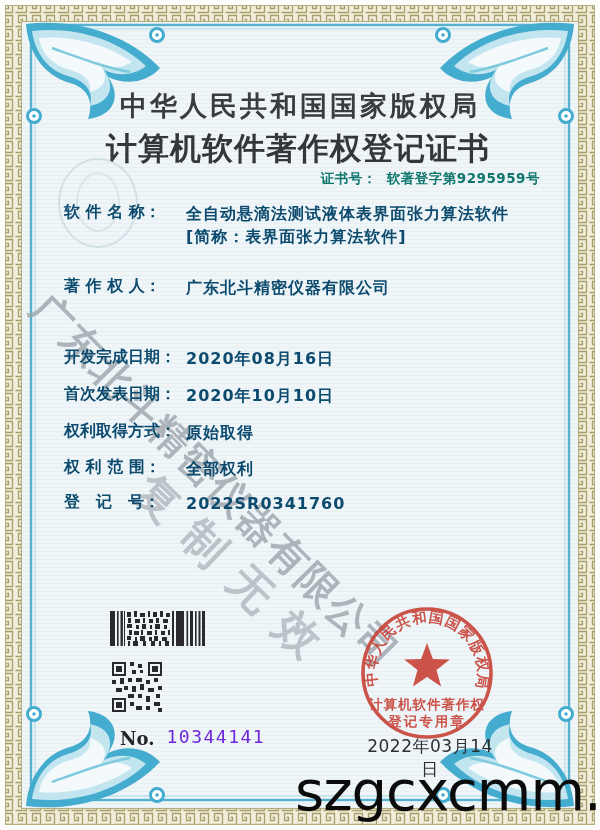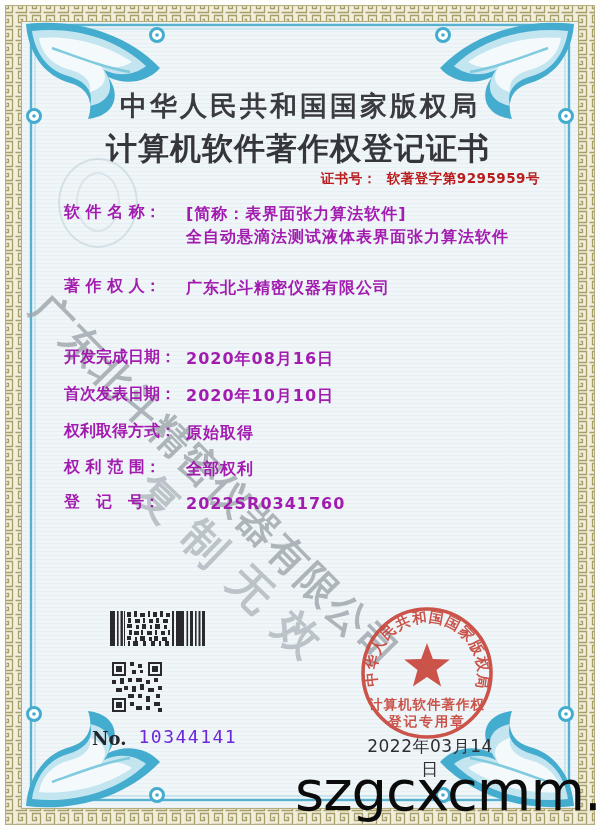--- a/index.html
+++ b/index.html
@@ -26,26 +26,26 @@
     font-size:27px;font-weight:900;color:#3a3a41;letter-spacing:3px;z-index:5;
     font-family:"DejaVu Serif", serif;
   }
   .title{
     position:absolute;left:0;top:128px;width:596px;text-align:center;
     font-size:31px;font-weight:900;color:#35353c;letter-spacing:1px;z-index:5;
     font-family:"DejaVu Serif", serif;
   }
   .certno{
     position:absolute;right:60px;top:170px;z-index:5;
-    font-size:13.5px;font-weight:700;color:#b91c1c;letter-spacing:.5px;white-space:nowrap;
+    font-size:13.5px;font-weight:700;color:#0f766e;letter-spacing:.5px;white-space:nowrap;
   }
   .certno .gap{display:inline-block;width:10px;}
   .row{
     position:absolute;left:64px;z-index:5;display:flex;align-items:flex-start;
-    font-size:16px;color:#a21caf;white-space:nowrap;
+    font-size:16px;color:#0c4a6e;white-space:nowrap;
   }
   .flabel{width:122px;flex:0 0 122px;font-weight:700;letter-spacing:0;}
   .fvalue{font-weight:600;letter-spacing:1px;}
   .vline{display:block;line-height:23px;}
   .statement{position:absolute;left:64px;z-index:5;font-size:15.5px;color:#33333b;
     font-weight:600;letter-spacing:.3px;white-space:nowrap;line-height:36px;}
   .statement .l1{text-indent:2em;display:block;}
   .statement .l2{display:block;}
 
   
@@ -61,21 +61,21 @@
   }
   .emblem::after{
     content:"";position:absolute;left:16px;top:12px;width:40px;height:56px;border-radius:50%;
     border:2px solid rgba(150,175,188,.22);
   }
 
   
   .barcode{position:absolute;left:110px;top:611px;z-index:5;}
   .qrcode{position:absolute;left:112px;top:662px;z-index:5;}
   .serial{position:absolute;left:92px;top:728px;z-index:5;white-space:nowrap;}
-  .serial .no{font-family:"DejaVu Serif", serif;font-size:18px;font-weight:700;color:#24242b;}
+  .serial .no{font-family:"DejaVu Serif", serif;font-size:18px;font-weight:700;color:#24242b;margin-left:28px;}
   .serial .num{font-family:"DejaVu Sans Mono", monospace;font-size:18px;color:#6d28d9;
     letter-spacing:1.5px;margin-left:7px;position:relative;top:-2px;}
   .seal{position:absolute;left:356px;top:602px;z-index:8;opacity:.92;}
   .issue-date{position:absolute;left:360px;top:735px;width:140px;text-align:center;z-index:5;
     font-size:17px;font-weight:400;color:#2e2e34;letter-spacing:.5px;}
   .site-mark{
     position:absolute;left:295px;top:758px;z-index:50;
     font-size:56px;color:#0b0b0b;letter-spacing:-1px;white-space:nowrap;
     font-family:"DejaVu Sans", sans-serif;
   }
@@ -131,22 +131,22 @@
 
   <div class="authority">中华人民共和国国家版权局</div>
   <div class="title">计算机软件著作权登记证书</div>
   <div class="certno">
     <span>证书号：</span><span class="gap"></span><span>软著登字第9295959号</span>
   </div>
 
   <div class="row" style="top:202px">
     <span class="flabel">软 件 名 称：</span>
     <span class="fvalue">
+      <span class="vline">全自动悬滴法测试液体表界面张力算法软件</span>
       <span class="vline">[简称：表界面张力算法软件]</span>
-      <span class="vline">全自动悬滴法测试液体表界面张力算法软件</span>
     </span>
   </div>
   <div class="row" style="top:276px">
     <span class="flabel">著 作 权 人：</span>
     <span class="fvalue">
       <span class="vline">广东北斗精密仪器有限公司</span>
     </span>
   </div>
   <div class="row" style="top:347px">
     <span class="flabel">开发完成日期：</span>

